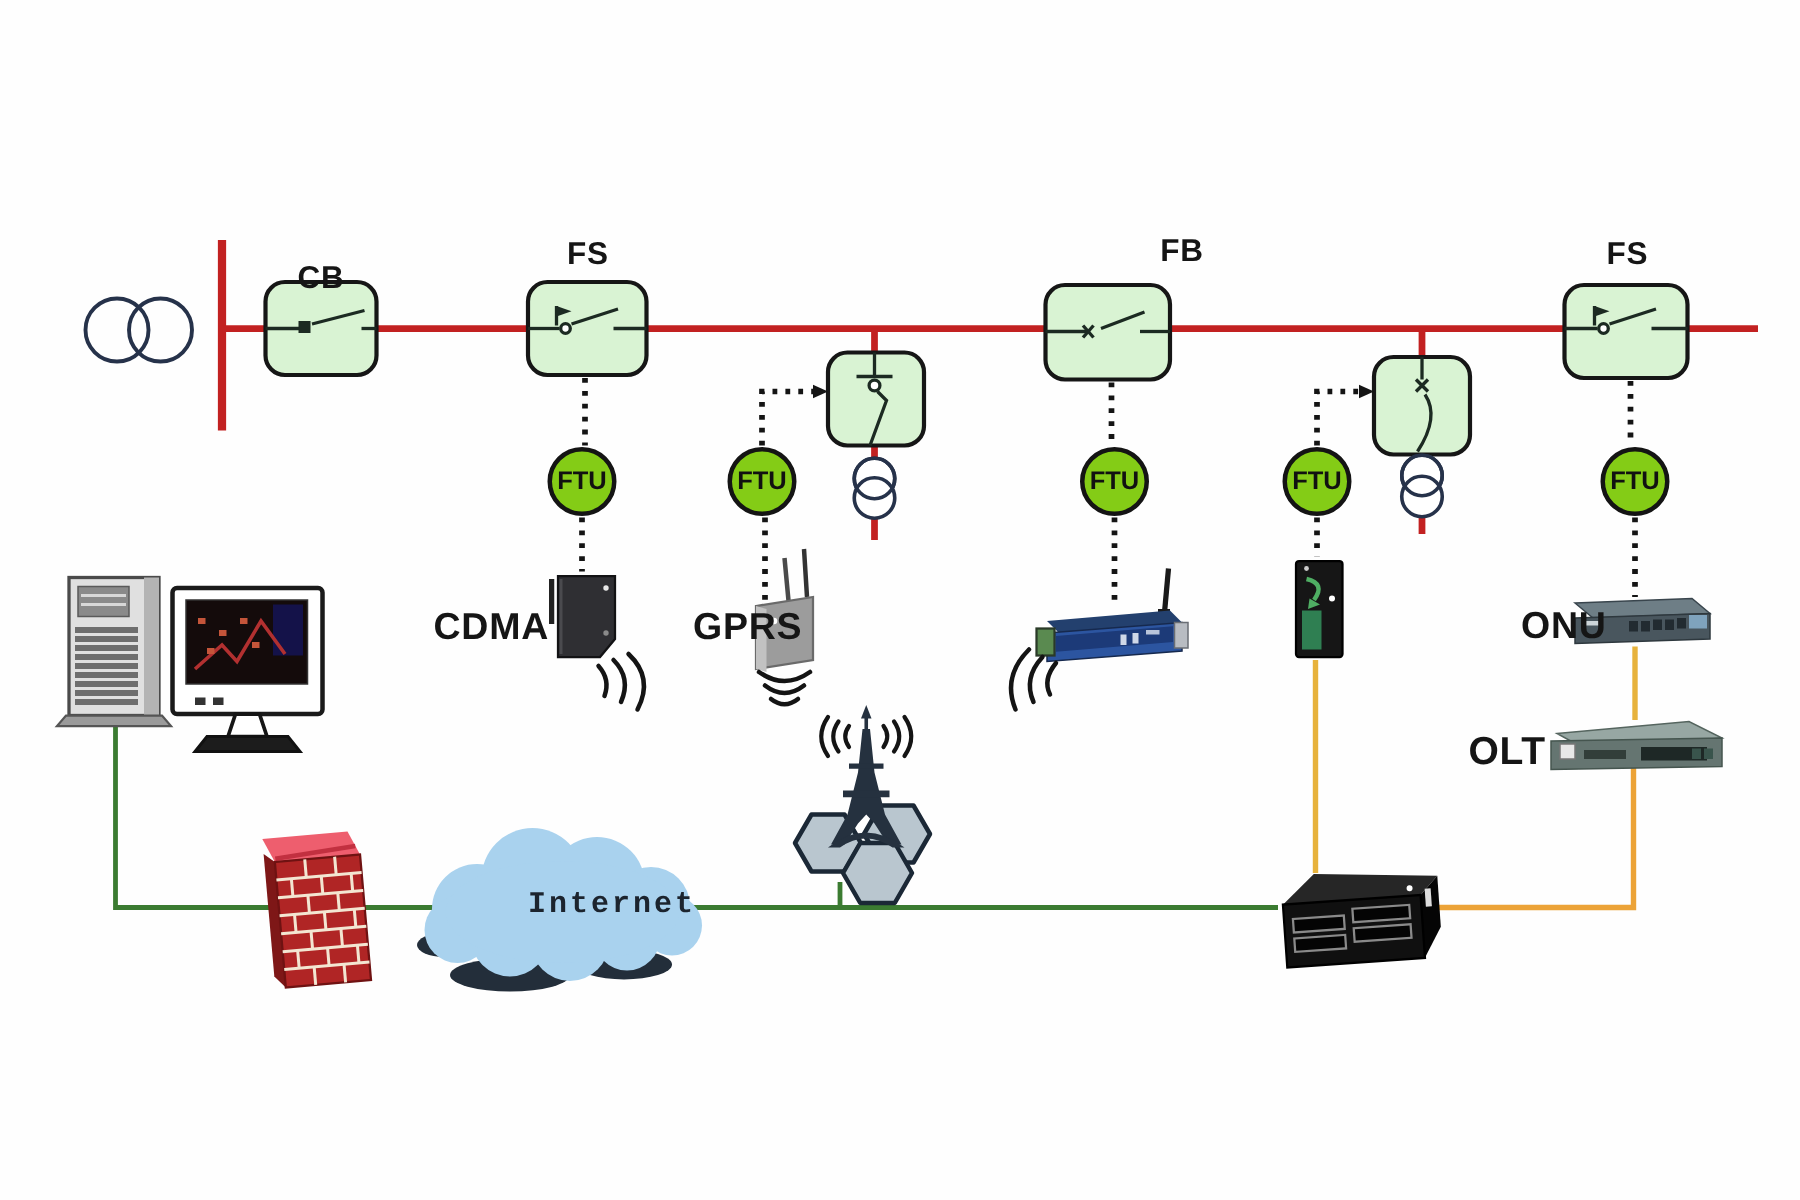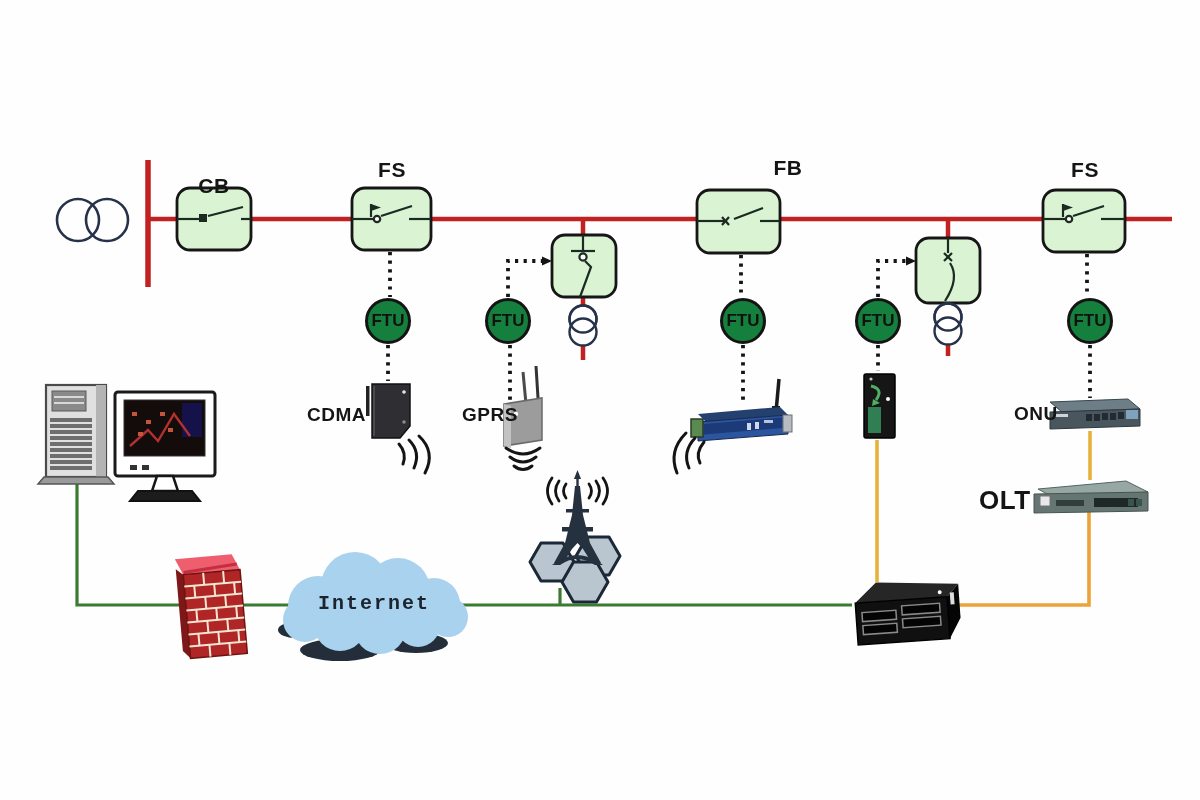--- a/index.html
+++ b/index.html
@@ -2,27 +2,27 @@
 <html><head>
 <meta charset="utf-8">
 <style>
   html,body{margin:0;padding:0;background:#ffffff;}
   #canvas{position:relative;width:1200px;height:800px;background:#fefefe;overflow:hidden;
           font-family:"Liberation Sans",sans-serif;}
   svg{position:absolute;left:0;top:0;}
   .lbl{position:absolute;font-family:"Liberation Sans",sans-serif;font-weight:bold;color:#151515;
        transform:translateX(-50%);white-space:nowrap;letter-spacing:.5px;}
   .lbl-sw{font-size:21px;}
-  .lbl-dev{font-size:19px;}
+  .lbl-dev{font-size:25px;}
   .lbl-left{transform:translateX(-100%);}
   .lbl-plain{transform:none;text-align:center;}
   .internet-lbl{position:absolute;font-family:"Liberation Mono","DejaVu Sans Mono",monospace;
-       font-weight:bold;font-size:20px;color:#1c242e;transform:translateX(-50%);letter-spacing:2px;}
+       font-weight:bold;font-size:20px;color:#1c242e;transform:translateX(-50%);letter-spacing:2px;margin-left:34px;}
   .ftu{position:absolute;width:46px;height:46px;border:3px solid #141414;border-radius:50%;
-       background:#15803d;display:flex;align-items:center;justify-content:center;
+       background:#84cc16;display:flex;align-items:center;justify-content:center;
        font-weight:bold;font-size:17px;color:#111;box-sizing:border-box;letter-spacing:0;}
 </style>
 </head>
 <body>
 
 <div id="canvas">
 
 <svg width="1200" height="800" viewBox="0 0 1200 800">
 
   <g stroke="#c22121" stroke-width="4.5" fill="none">

